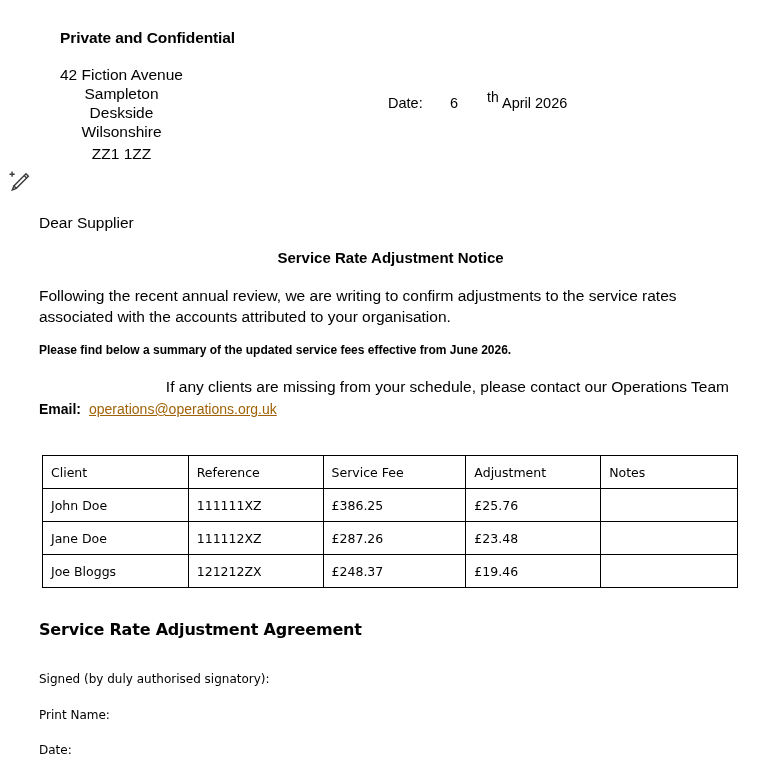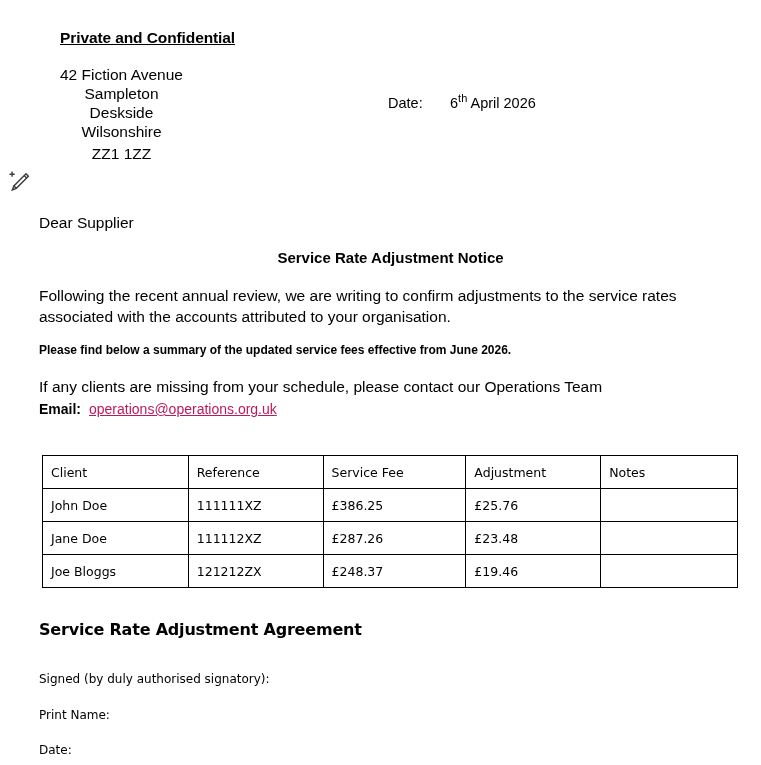--- a/index.html
+++ b/index.html
@@ -26,21 +26,20 @@
 
   
   .abs { position: absolute; }
 
   
   #confidential-heading {
     left: 60px;
     top: 29px;
     font-size: 15.5px;
     font-weight: bold;
-    text-decoration: underline;
     letter-spacing: -0.1px;
     white-space: nowrap;
   }
 
   #address-block {
     left: 60px;
     top: 65px;
     font-size: 15.5px;
     line-height: 19px;
     white-space: nowrap;
@@ -65,23 +64,24 @@
     font-size: 14.5px;
     line-height: 16px;
     white-space: nowrap;
   }
   #ref-block .ref-row { display: block; }
   #ref-block .ref-label {
     display: inline-block;
     width: 62px;
   }
   #ref-block sup {
-    font-size: 11px;
+    font-size: 14px;
     vertical-align: super;
     line-height: 0;
+    margin-left: 29px;
   }
 
   
   #draw-cursor {
     left: 6px;
     top: 170px;
     width: 26px;
     height: 26px;
   }
 
@@ -119,34 +119,35 @@
     line-height: 21px;
     font-weight: bold;
   }
 
   #para-3 {
     left: 39px;
     top: 376px;
     width: 690px;
     font-size: 15.5px;
     line-height: 21px;
+    text-align: right;
   }
 
   #email-line {
     left: 39px;
     top: 401px;
     font-size: 14px;
     white-space: nowrap;
   }
   #email-line .email-label {
     font-weight: bold;
     margin-right: 8px;
   }
   #email-line a {
-    color: #be185d;
+    color: #a16207;
     text-decoration: underline;
     font-size: 14px;
   }
 
   
   #rates-table {
     position: absolute;
     left: 42px;
     top: 455px;
     width: 696px;

